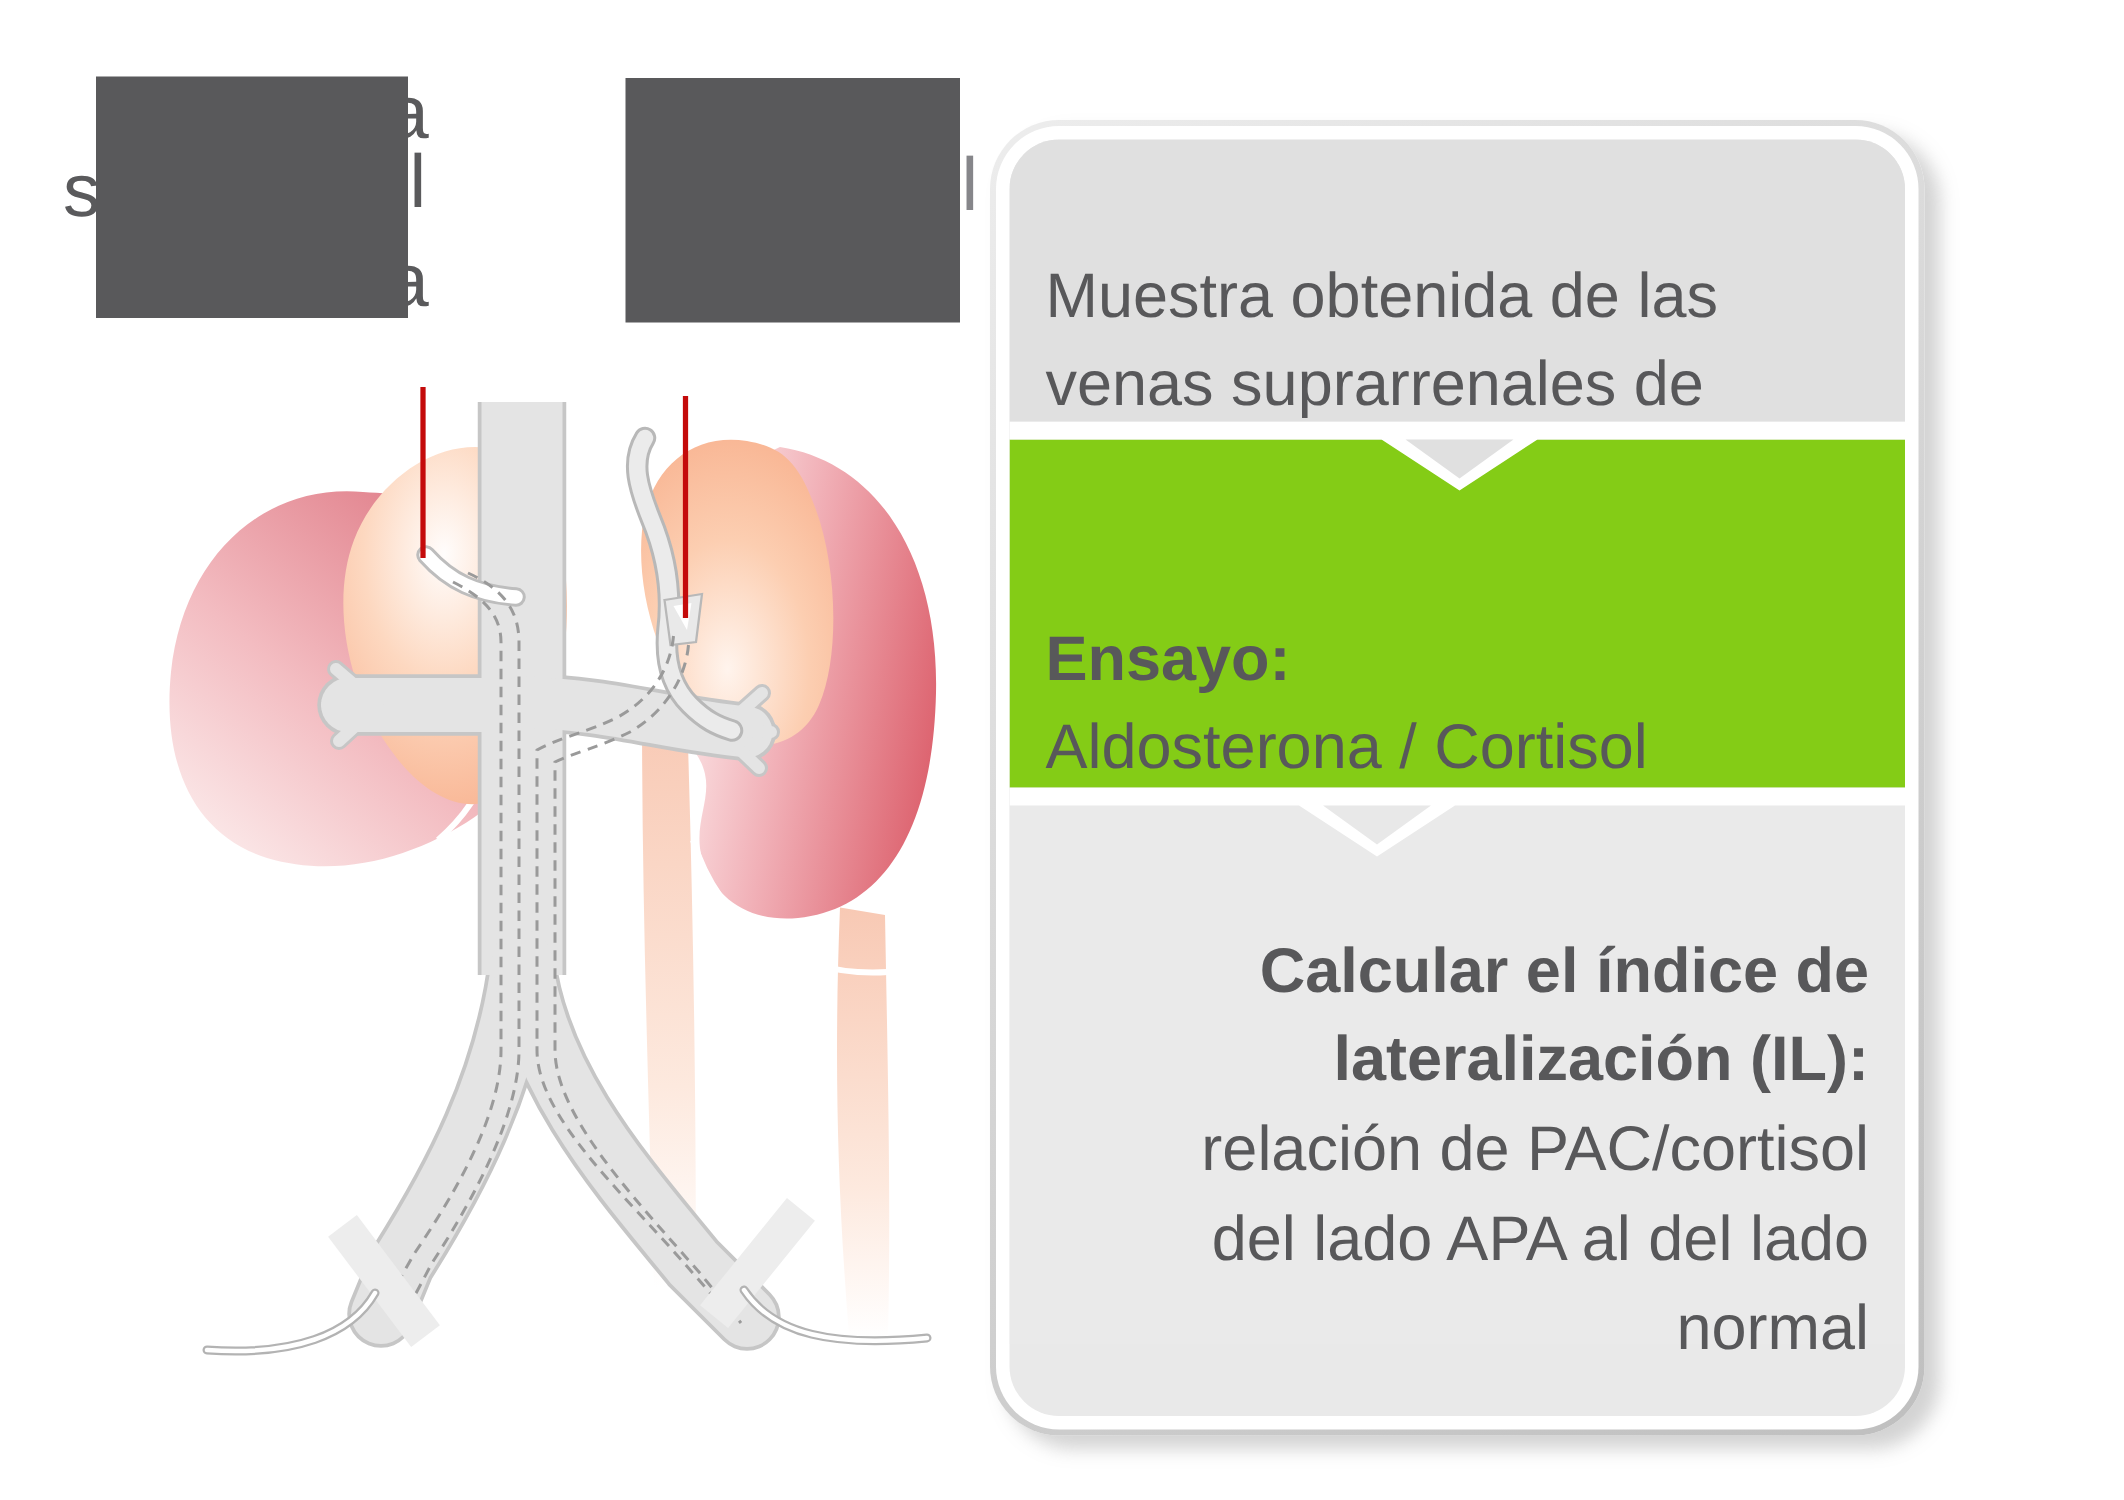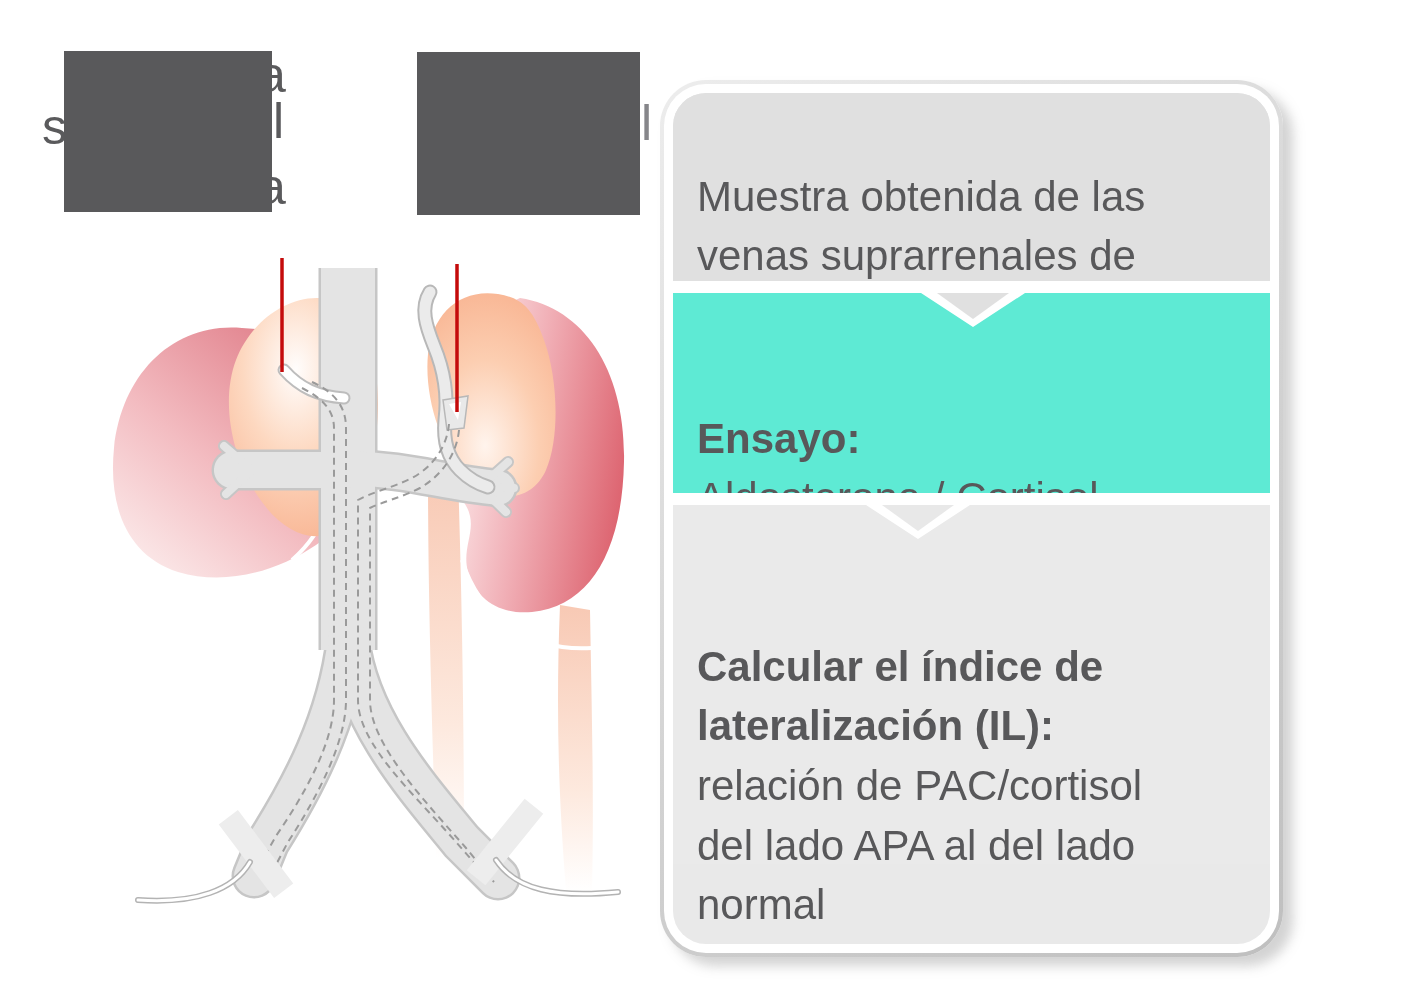--- a/index.html
+++ b/index.html
@@ -33,22 +33,22 @@
   }
   .panel-white{position:absolute;inset:4px;border-radius:42px;background:#ffffff;}
   .panel-content{
     position:absolute;inset:13px;border-radius:33px;background:#e9e9e9;
     overflow:hidden;display:flex;flex-direction:column;
   }
   .sec{position:relative;z-index:1;box-sizing:border-box;
        font-size:42px;line-height:1.42;white-space:pre-line;}
   .sec .b{font-weight:700;}
   .sec1{height:188px;background:#e0e0e0;padding:14px 24px 0;}
-  .sec2{height:200px;background:#5eead4;padding:56px 24px 0;}
-  .sec3{height:359px;background:#eaeaea;padding:72px 24px 0;}
+  .sec2{height:232px;background:#84cc16;padding:56px 24px 0;}
+  .sec3{height:359px;background:#eaeaea;padding:20px 24px 0;text-align:right;}
   .sep{position:relative;z-index:2;height:48px;margin-bottom:-36px;display:block;}
 </style>
 </head>
 <body>
 
 <svg id="anatomy" width="1416" height="1000" viewBox="0 0 1416 1000" xmlns="http://www.w3.org/2000/svg">
   <defs>
     <linearGradient id="kidneyL" x1="0%" y1="100%" x2="85%" y2="0%">
       <stop offset="0" stop-color="#fdf3f2"></stop>
         <stop offset="0.45" stop-color="#f3bcc1"></stop>

